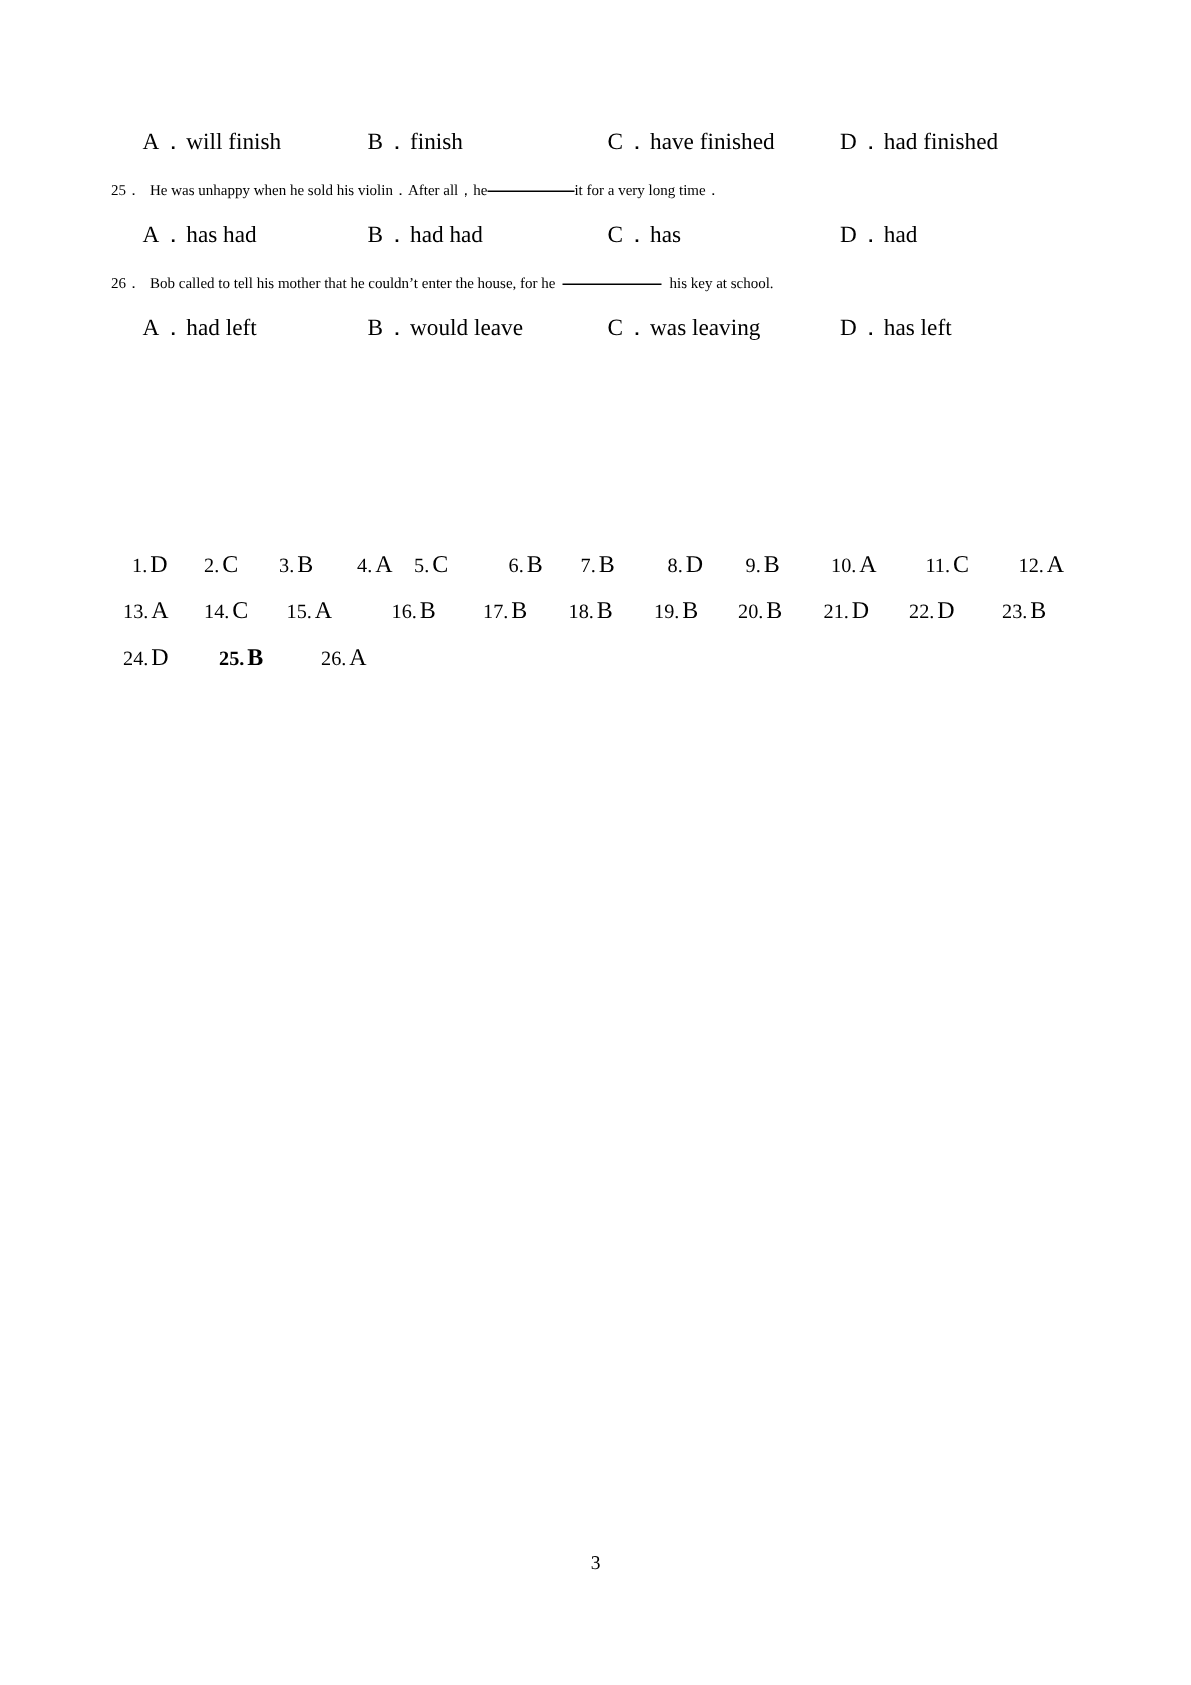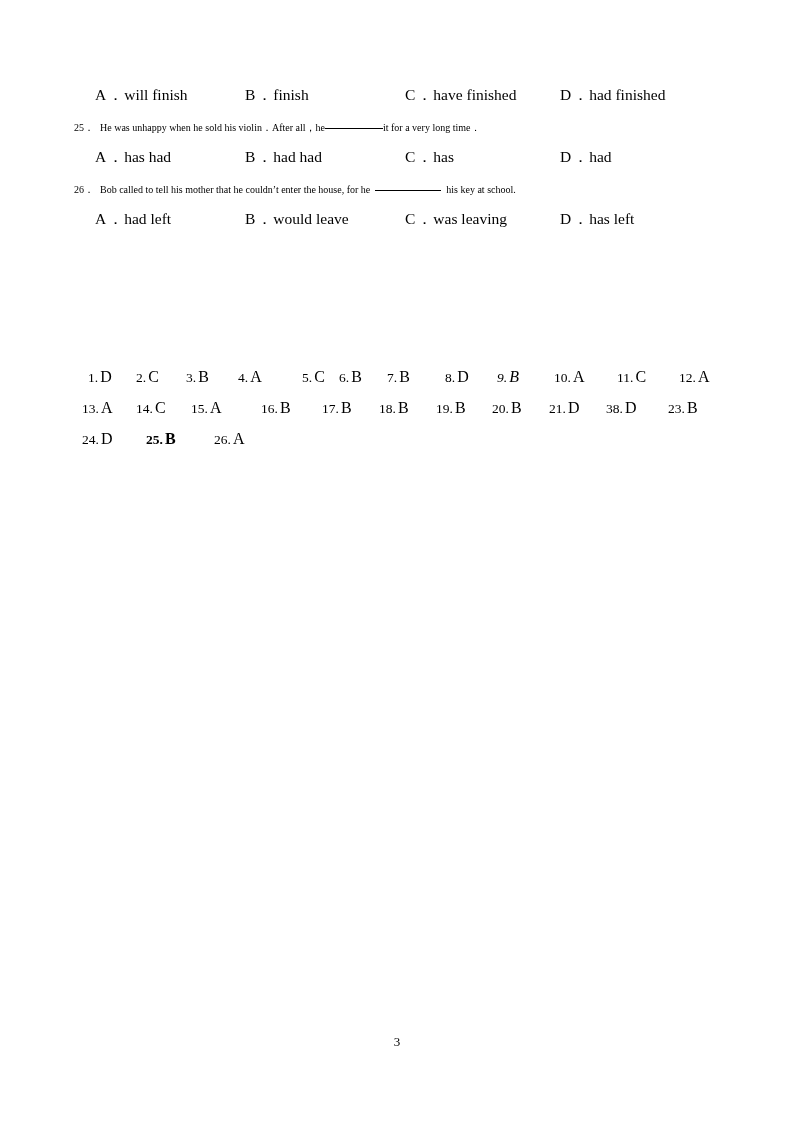--- a/index.html
+++ b/index.html
@@ -163,40 +163,40 @@
       </div>
     </div>
 
 
   <div id="answer-key">
       <div class="ans-line" style="top: 365px;">
         <span class="ans-item" style="left: 14px;"><span class="n">1</span><span class="dot">.</span><span class="v">D</span></span>
         <span class="ans-item" style="left: 62px;"><span class="n">2</span><span class="dot">.</span><span class="v">C</span></span>
         <span class="ans-item" style="left: 112px;"><span class="n">3</span><span class="dot">.</span><span class="v">B</span></span>
         <span class="ans-item" style="left: 164px;"><span class="n">4</span><span class="dot">.</span><span class="v">A</span></span>
-        <span class="ans-item" style="left: 228px;"><span class="n">5</span><span class="dot">.</span><span class="v">C</span></span>
+        <span class="ans-item" style="left: 202px;"><span class="n">5</span><span class="dot">.</span><span class="v">C</span></span>
         <span class="ans-item" style="left: 265px;"><span class="n">6</span><span class="dot">.</span><span class="v">B</span></span>
         <span class="ans-item" style="left: 313px;"><span class="n">7</span><span class="dot">.</span><span class="v">B</span></span>
         <span class="ans-item" style="left: 371px;"><span class="n">8</span><span class="dot">.</span><span class="v">D</span></span>
-        <span class="ans-item" style="left: 423px; font-style: italic;"><span class="n">9</span><span class="dot">.</span><span class="v">B</span></span>
+        <span class="ans-item" style="left: 423px;"><span class="n">9</span><span class="dot">.</span><span class="v">B</span></span>
         <span class="ans-item" style="left: 480px;"><span class="n">10</span><span class="dot">.</span><span class="v">A</span></span>
         <span class="ans-item" style="left: 543px;"><span class="n">11</span><span class="dot">.</span><span class="v">C</span></span>
         <span class="ans-item" style="left: 605px;"><span class="n">12</span><span class="dot">.</span><span class="v">A</span></span>
       </div>
       <div class="ans-line" style="top: 396px;">
         <span class="ans-item" style="left: 8px;"><span class="n">13</span><span class="dot">.</span><span class="v">A</span></span>
         <span class="ans-item" style="left: 62px;"><span class="n">14</span><span class="dot">.</span><span class="v">C</span></span>
         <span class="ans-item" style="left: 117px;"><span class="n">15</span><span class="dot">.</span><span class="v">A</span></span>
         <span class="ans-item" style="left: 187px;"><span class="n">16</span><span class="dot">.</span><span class="v">B</span></span>
         <span class="ans-item" style="left: 248px;"><span class="n">17</span><span class="dot">.</span><span class="v">B</span></span>
         <span class="ans-item" style="left: 305px;"><span class="n">18</span><span class="dot">.</span><span class="v">B</span></span>
         <span class="ans-item" style="left: 362px;"><span class="n">19</span><span class="dot">.</span><span class="v">B</span></span>
         <span class="ans-item" style="left: 418px;"><span class="n">20</span><span class="dot">.</span><span class="v">B</span></span>
         <span class="ans-item" style="left: 475px;"><span class="n">21</span><span class="dot">.</span><span class="v">D</span></span>
-        <span class="ans-item" style="left: 532px;"><span class="n">38</span><span class="dot">.</span><span class="v">D</span></span>
+        <span class="ans-item" style="left: 532px;"><span class="n">22</span><span class="dot">.</span><span class="v">D</span></span>
         <span class="ans-item" style="left: 594px;"><span class="n">23</span><span class="dot">.</span><span class="v">B</span></span>
       </div>
       <div class="ans-line" style="top: 427px;">
         <span class="ans-item" style="left: 8px;"><span class="n">24</span><span class="dot">.</span><span class="v">D</span></span>
         <span class="ans-item" style="left: 72px; font-weight: bold;"><span class="n">25</span><span class="dot">.</span><span class="v">B</span></span>
         <span class="ans-item" style="left: 140px;"><span class="n">26</span><span class="dot">.</span><span class="v">A</span></span>
       </div>
     </div>
 
   <div class="page-number">3</div>

